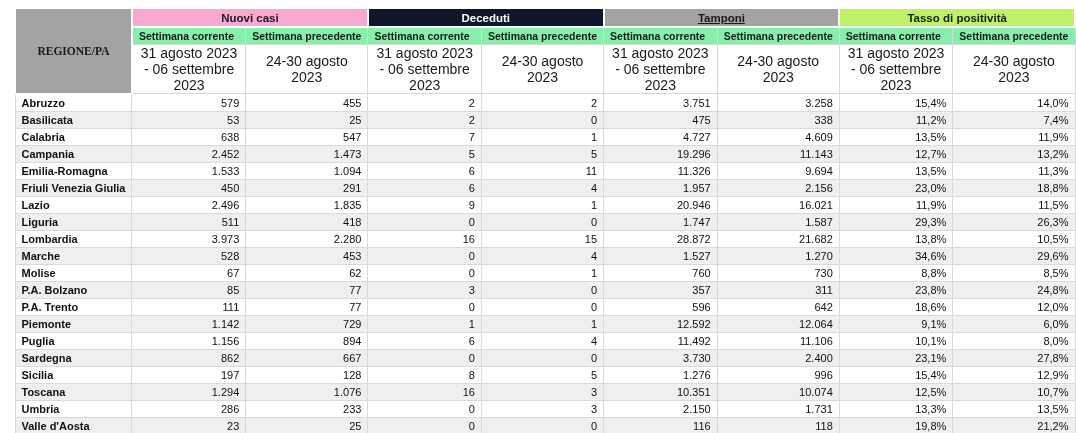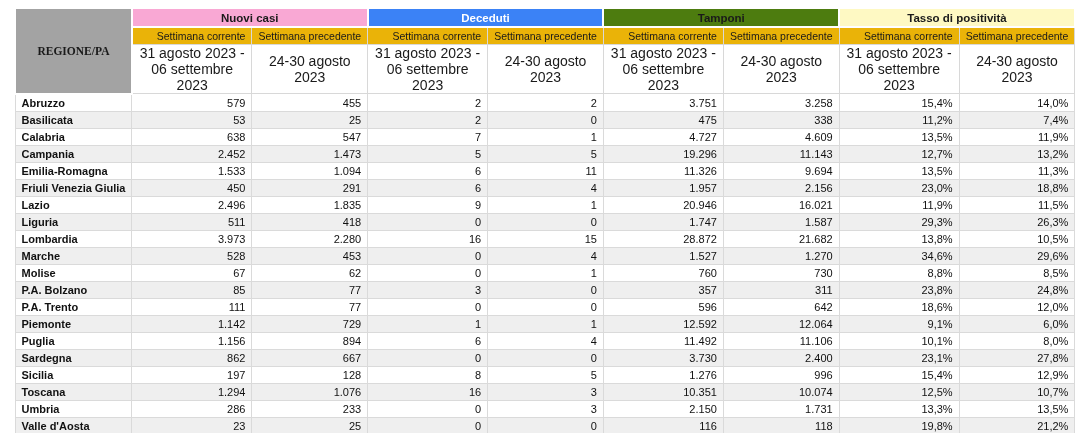--- a/index.html
+++ b/index.html
@@ -40,24 +40,24 @@
   tr.group-row th {
     height: 17px;
     font-weight: bold;
     font-size: 11.5px;
     text-align: center;
     border: 2px solid #ffffff;
   }
   
   tr.sub-row th {
     height: 16px;
-    background: #eab308;
-    font-weight: normal;
+    background: #86efac;
+    font-weight: bold;
     font-size: 10.5px;
-    text-align: right;
+    text-align: left;
     border: 1px solid #D8D8D8;
     color: #1a1a1a;
   }
   
   tr.date-row td {
     height: 24px;
     background: #ffffff;
     font-size: 14px;
     text-align: center;
     border: 1px solid #D8D8D8;
@@ -102,23 +102,23 @@
         <col style="width:114px">
       <col style="width:120px">
         <col style="width:114px">
       <col style="width:120px">
         <col style="width:114px">
     </colgroup>
     <thead>
       <tr class="group-row">
         <th class="regionepa" rowspan="3">REGIONE/PA</th>
         <th colspan="2" style="background: #f9a8d4; color: rgb(26, 26, 26);">Nuovi casi</th>
-        <th colspan="2" style="background: #3b82f6; color: rgb(255, 255, 255);">Deceduti</th>
-        <th colspan="2" style="background: #4d7c0f; color: rgb(26, 26, 26);">Tamponi</th>
-        <th colspan="2" style="background: #fef9c3; color: rgb(26, 26, 26);">Tasso di positività</th>
+        <th colspan="2" style="background: #0f172a; color: rgb(255, 255, 255);">Deceduti</th>
+        <th colspan="2" style="background: #a3a3a3; color: rgb(26, 26, 26); text-decoration: underline;">Tamponi</th>
+        <th colspan="2" style="background: #bef264; color: rgb(26, 26, 26);">Tasso di positività</th>
       </tr>
       <tr class="sub-row">
         <th>Settimana corrente</th>
         <th>Settimana precedente</th>
         <th>Settimana corrente</th>
         <th>Settimana precedente</th>
         <th>Settimana corrente</th>
         <th>Settimana precedente</th>
         <th>Settimana corrente</th>
         <th>Settimana precedente</th>

